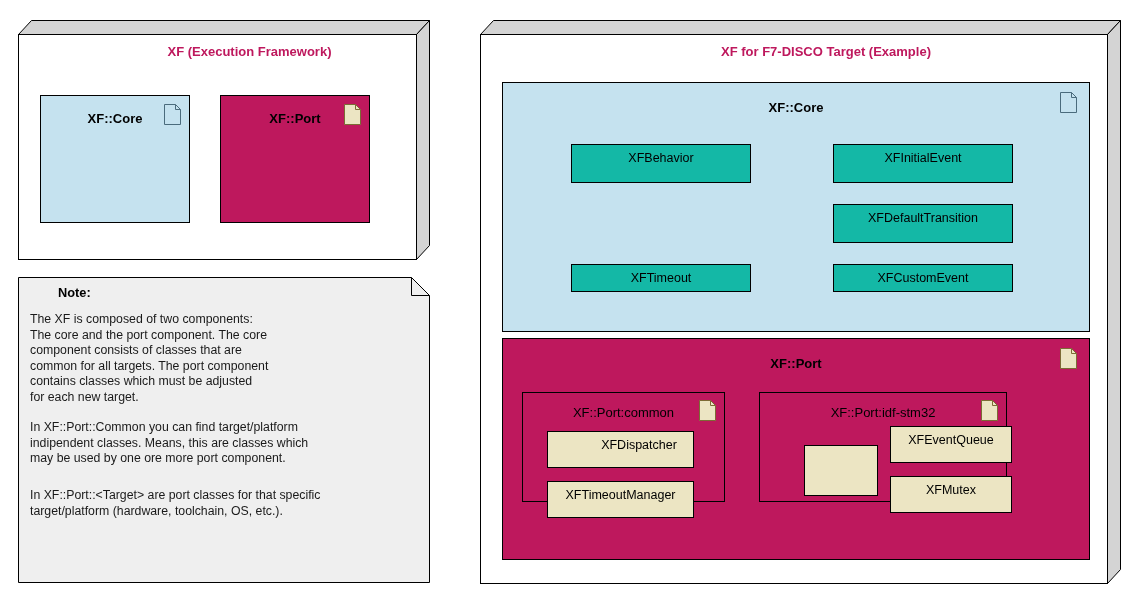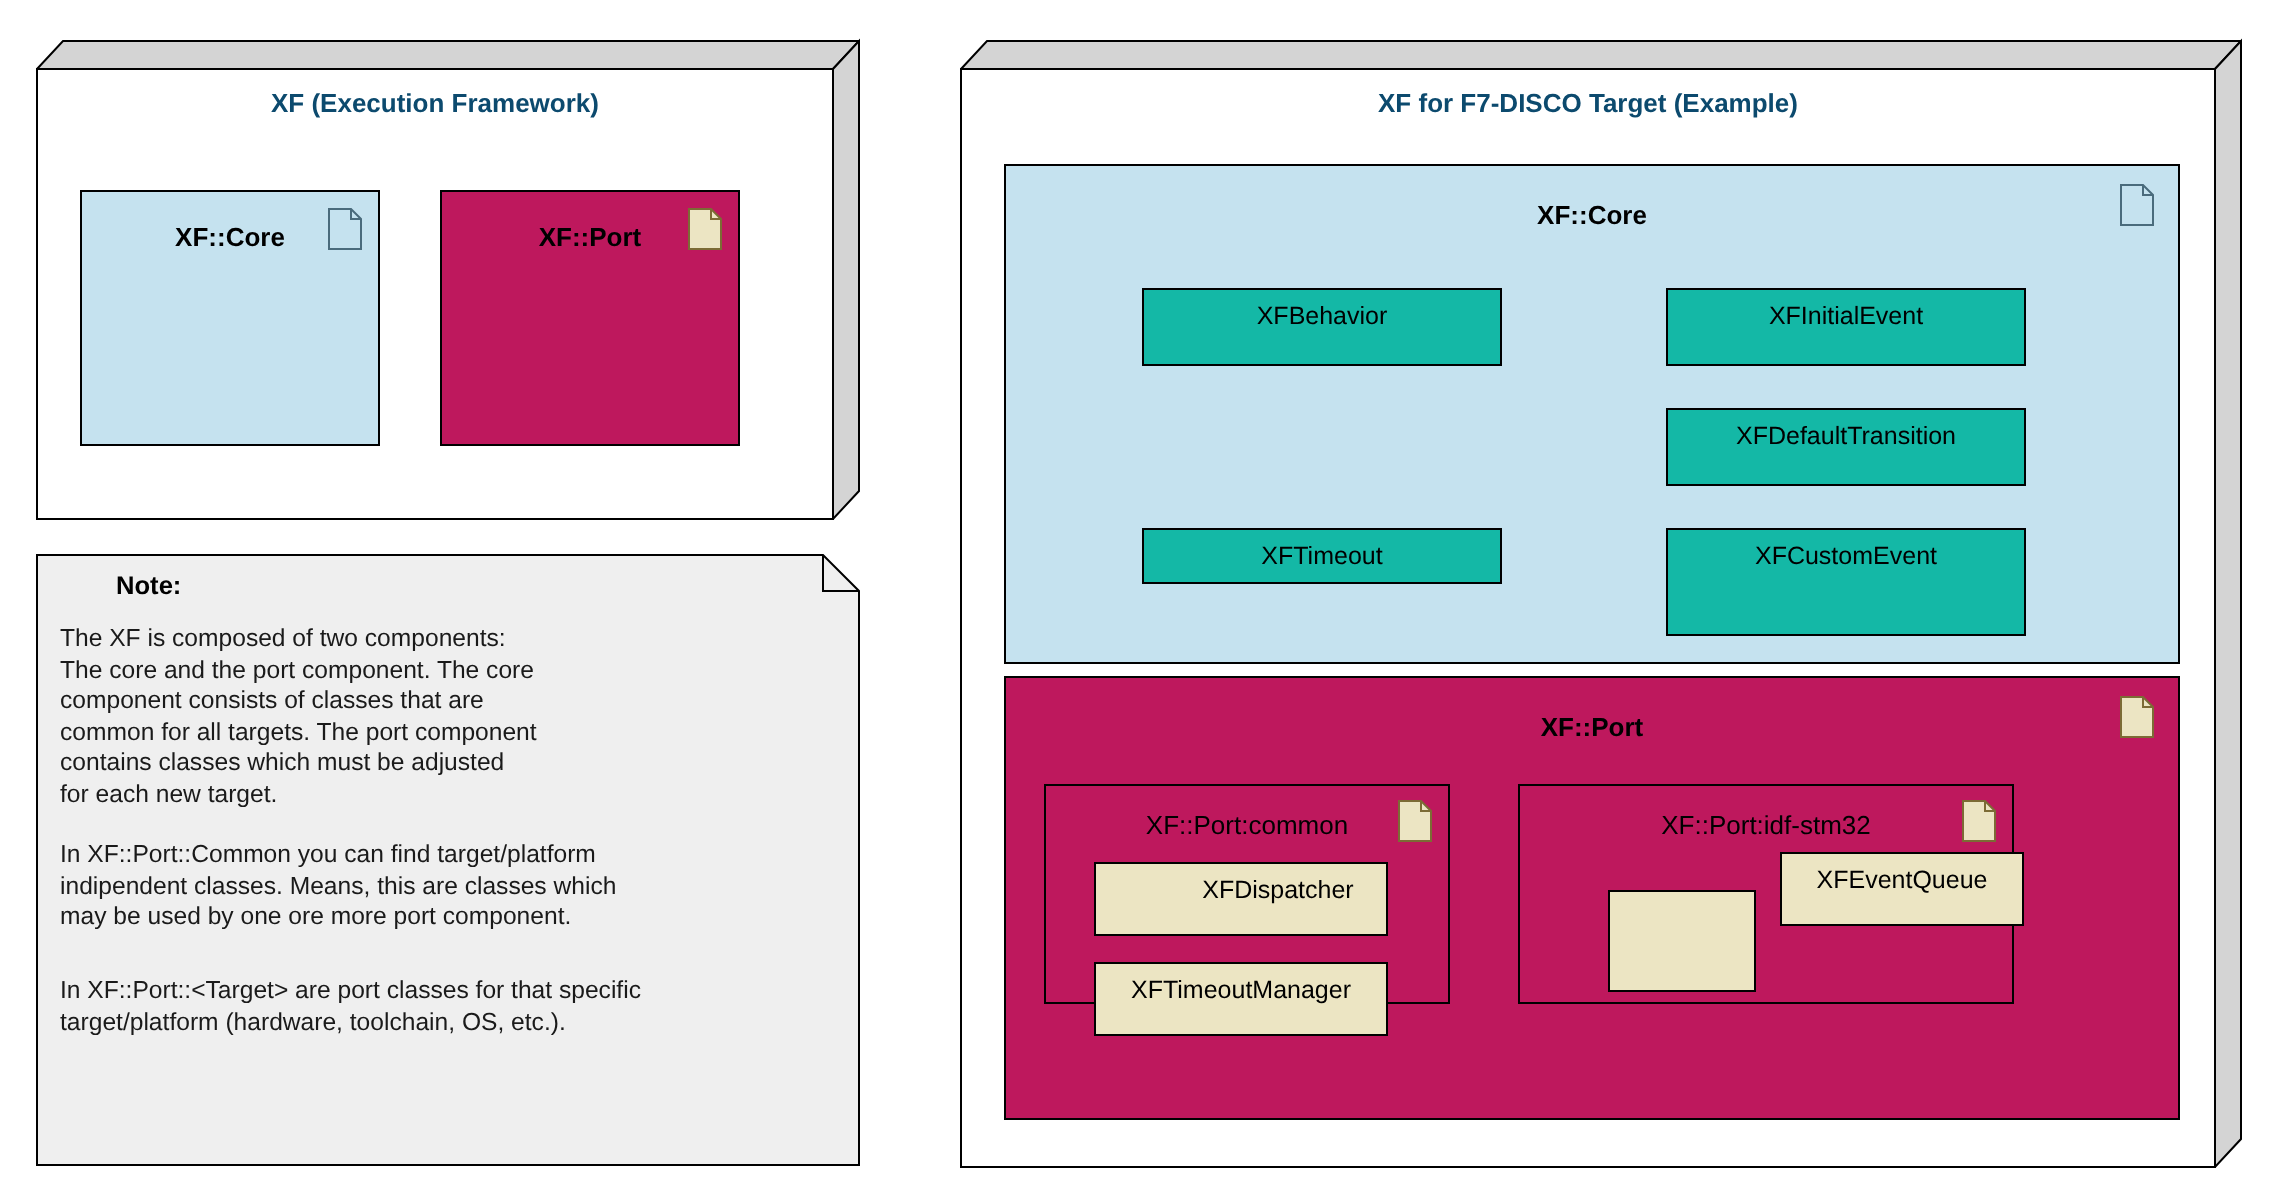--- a/index.html
+++ b/index.html
@@ -27,21 +27,22 @@
     background: #ffffff;
     border: 1px solid #000000;
     box-sizing: border-box;
   }
   .panel3d .panel-title {
     position: absolute;
     left: 0; right: 0;
     text-align: center;
     font-weight: bold;
     font-size: 13px;
-    color: #0c4a6e;
+    color: #be185d;
+    padding-left: 32px;
   }
 
   
   .extrude-svg {
     position: absolute;
     left: 0; top: 0;
     pointer-events: none;
   }
 
   
@@ -177,21 +178,21 @@
       </svg>
 
       <div class="classbox blue" style="left:68px; top:61px; width:180px; height:39px;">XFBehavior</div>
 
       <div class="classbox blue" style="left:330px; top:61px; width:180px; height:39px;">XFInitialEvent</div>
 
       <div class="classbox blue" style="left:330px; top:121px; width:180px; height:39px;">XFDefaultTransition</div>
 
       <div class="classbox blue" style="left:68px; top:181px; width:180px; height:28px;">XFTimeout</div>
 
-      <div class="classbox blue" style="left:330px; top:181px; width:180px; height:54px;">XFCustomEvent</div>
+      <div class="classbox blue" style="left:330px; top:181px; width:180px; height:28px;">XFCustomEvent</div>
     </div>
 
     <div class="component beige" style="left:22px; top:324px; width:588px; height:222px;">
       <div class="comp-title" style="top:17px;">XF::Port</div>
       <svg class="doc-icon" style="right:12px; top:9px;" viewBox="0 0 17 21">
         <path d="M0.5,0.5 L11.5,0.5 L16.5,5.5 L16.5,20.5 L0.5,20.5 Z" fill="#ece5c3" stroke="#7c6b35" stroke-width="1"></path>
         <path d="M11.5,0.5 L11.5,5.5 L16.5,5.5" fill="none" stroke="#7c6b35" stroke-width="1"></path>
       </svg>
 
       <div class="component beige" style="left:19px; top:53px; width:203px; height:110px;">
@@ -210,17 +211,18 @@
         <div class="comp-title normal" style="top:12px;">XF::Port:idf-stm32</div>
         <svg class="doc-icon" style="right:8px; top:7px;" viewBox="0 0 17 21">
           <path d="M0.5,0.5 L11.5,0.5 L16.5,5.5 L16.5,20.5 L0.5,20.5 Z" fill="#ece5c3" stroke="#7c6b35" stroke-width="1"></path>
           <path d="M11.5,0.5 L11.5,5.5 L16.5,5.5" fill="none" stroke="#7c6b35" stroke-width="1"></path>
         </svg>
 
         <div class="classbox beige" style="left:44px; top:52px; width:74px; height:51px;"></div>
 
         <div class="classbox beige" style="left:130px; top:33px; width:122px; height:37px;">XFEventQueue</div>
 
+        <div class="classbox beige" style="left:130px; top:83px; width:122px; height:37px;">XFMutex</div>
       </div>
     </div>
   </div>
 
 </div>
 
 </body></html>

